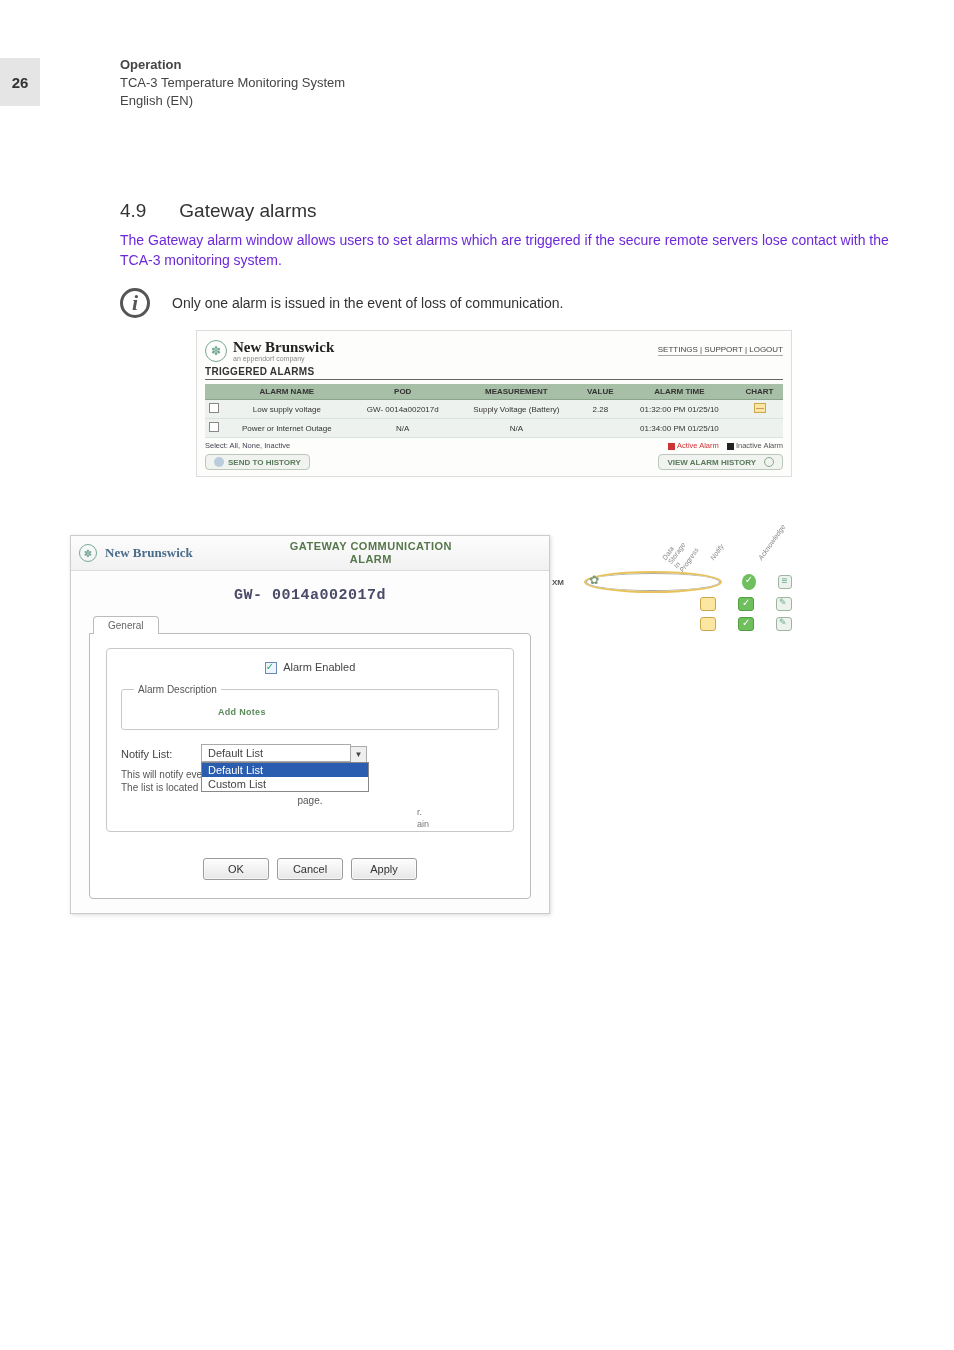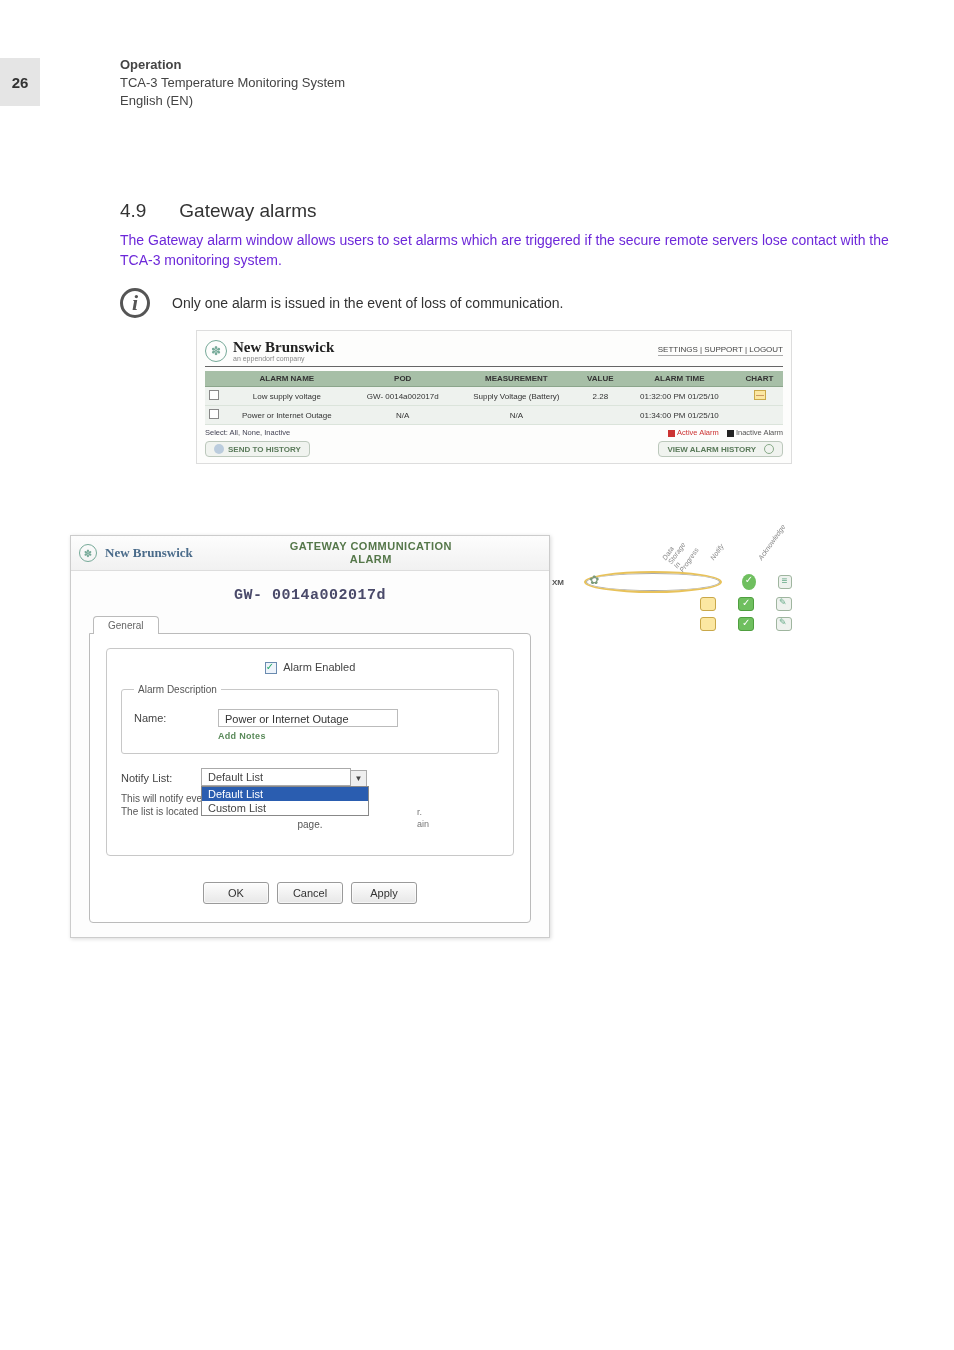--- a/index.html
+++ b/index.html
@@ -247,20 +247,21 @@
         <span class="brand-name">New Brunswick</span>
         <span class="brand-sub">an eppendorf company</span>
       </div>
     </div>
     <div class="top-links">
       <span>SETTINGS</span> |
       <span>SUPPORT</span> |
       <span>LOGOUT</span>
     </div>
   </div>
+  <div class="section-title">TRIGGERED ALARMS</div>
   <div class="hr"></div>
 
   <table class="alarms">
     <thead>
       <tr>
         <th style="width:18px;"></th>
         <th>ALARM NAME</th>
         <th>POD</th>
         <th>MEASUREMENT</th>
         <th>VALUE</th>
@@ -354,24 +355,20 @@
     <div class="tab-pane">
       <div class="inner-group">
 
         <div class="chk-row">
           <span class="chk"></span>
           <span>Alarm Enabled</span>
         </div>
 
         <fieldset class="desc">
           <legend>Alarm Description</legend>
-          <div class="frow">
-            <label>Name:</label>
-            <div class="txt">Power or Internet Outage</div>
-          </div>
           <div class="addnotes">Add Notes</div>
         </fieldset>
 
         <div class="nl-block">
           <div class="frow" style="gap:6px;">
             <label style="width:74px">Notify List:</label>
             <div class="sel-wrap">
               <span class="sel">Default List</span><span class="sel-btn">▼</span>
               <div class="dropdown">
                 <div class="opt hl">Default List</div>

